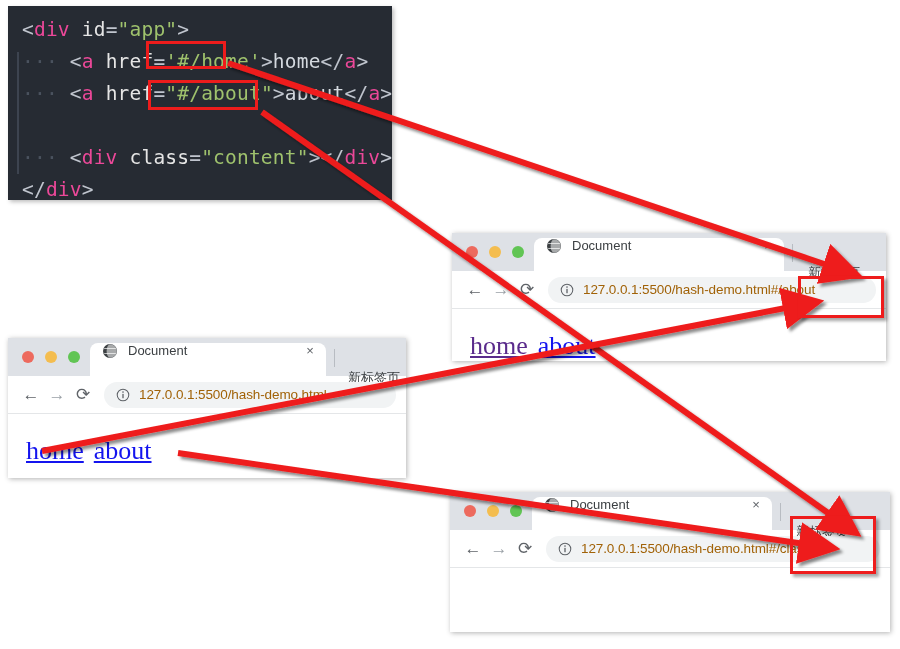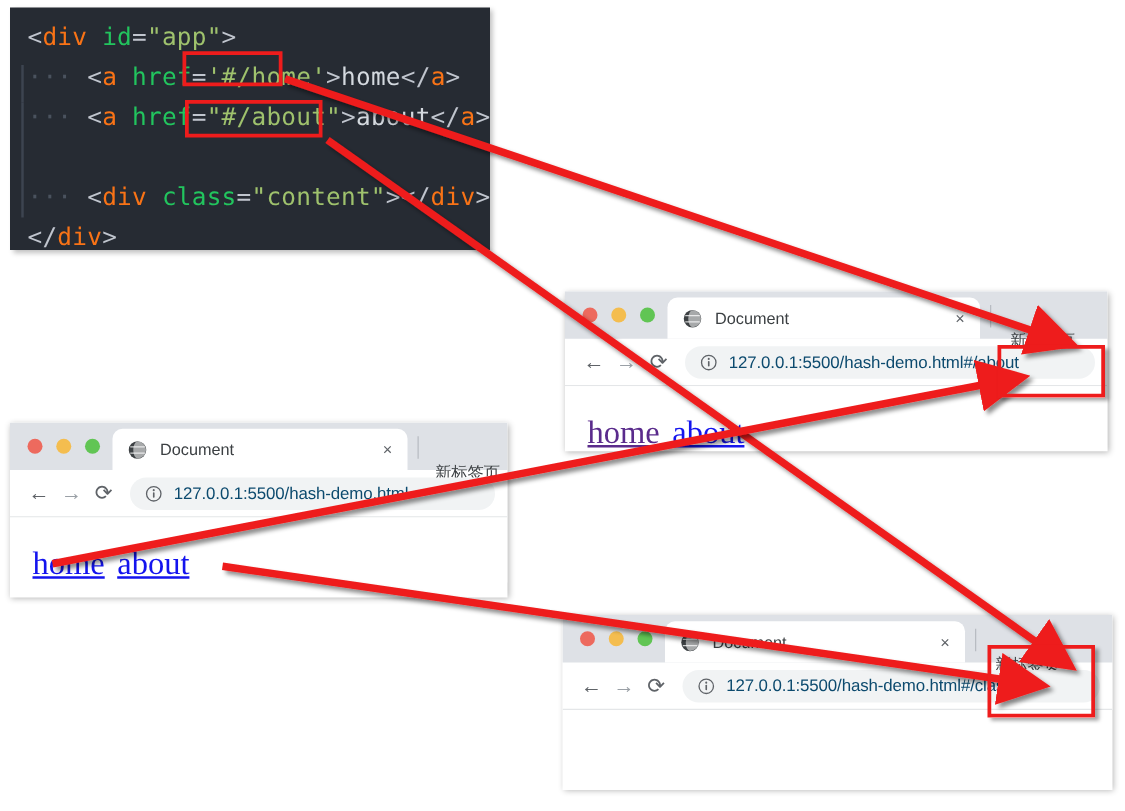--- a/index.html
+++ b/index.html
@@ -34,22 +34,22 @@
     font-size: 19.5px;
     line-height: 32px;
     letter-spacing: 0.2px;
     white-space: pre;
   }
   .code-line { padding-left: 14px; height: 32px; }
   .dot-guide {
     color: #4a525e;
   }
   .tk-punc  { color: #c0c5ce; }
-  .tk-tag   { color: #f97316; }
-  .tk-attr  { color: #22c55e; }
+  .tk-tag   { color: #ec4899; }
+  .tk-attr  { color: #e5e5e5; }
   .tk-str   { color: #9fc26d; }
   .tk-text  { color: #d4d9df; }
 
   .gutter-tick {
     position: absolute;
     left: 9px;
     width: 2px;
     background: #3d4450;
   }
 
@@ -79,21 +79,21 @@
 
   .tab-active {
     position: absolute;
     left: 82px;
     top: 5px;
     width: 240px;
     height: 33px;
     background: #ffffff;
     border-radius: 8px 8px 0 0;
     display: flex;
-    align-items: center;
+    align-items: flex-start;
     padding: 0 8px 0 12px;
     box-sizing: border-box;
   }
   .favicon {
     width: 16px; height: 16px;
     flex: 0 0 16px;
     margin-right: 10px;
   }
   .tab-title {
     font-size: 13px;
@@ -158,21 +158,21 @@
     position: relative;
     overflow: hidden;
   }
   .info-icon {
     width: 14px; height: 14px;
     flex: 0 0 14px;
     margin-right: 9px;
   }
   .url-text {
     font-size: 13.5px;
-    color: #0c4a6e;
+    color: #a16207;
     white-space: nowrap;
     letter-spacing: -0.1px;
   }
 
   .bw-page {
     background: #ffffff;
     padding: 22px 0 0 18px;
   }
   .page-links {
     font-size: 26px;

